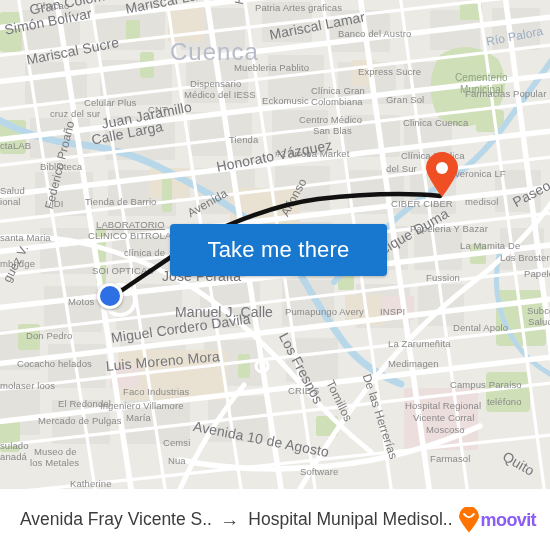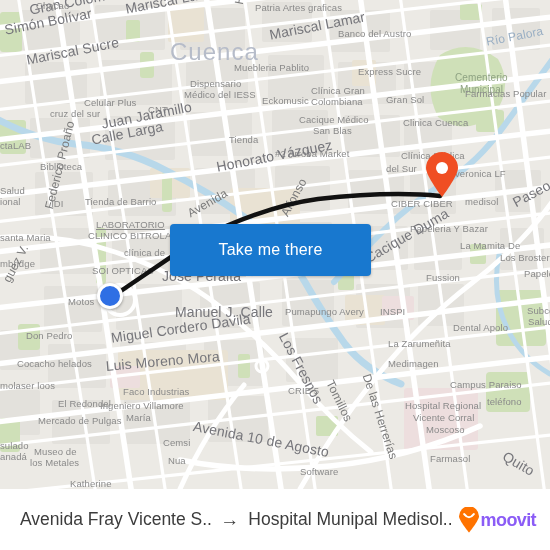--- a/index.html
+++ b/index.html
@@ -68,27 +68,27 @@
   #dest-marker {
     position: absolute;
     left: 425px; top: 152px;
     width: 34px; height: 46px;
   }
 
   
   #take-me-there {
     position: absolute;
     left: 170px; top: 224px;
-    width: 201px; height: 52px;
+    width: 217px; height: 52px;
     background: #1878cf;
     border: none;
     border-radius: 4px;
     color: #ffffff;
     font-family: "Liberation Sans", sans-serif;
-    font-size: 16px;
+    font-size: 22px;
     letter-spacing: .2px;
     cursor: pointer;
     box-shadow: 0 1px 3px rgba(0,0,0,.25);
   }
 
   
   #attribution {
     position: absolute;
     left: 0;
     top: 462px;
@@ -323,21 +323,21 @@
         <div class="maplabel lbl-poi" style="left: 184px; top: 89px;">Médico del IESS</div>
         <div class="maplabel lbl-poi" style="left: 311px; top: 85px;">Clínica Gran</div>
         <div class="maplabel lbl-poi" style="left: 311px; top: 96px;">Colombiana</div>
         <div class="maplabel lbl-poi" style="left: 262px; top: 95px;">Eckomusic</div>
         <div class="maplabel lbl-poi" style="left: 386px; top: 94px;">Gran Sol</div>
         <div class="maplabel lbl-poi" style="left: 465px; top: 88px;">Farmacias Popular</div>
         <div class="maplabel lbl-poi" style="left: 84px; top: 97px;">Celular Plus</div>
         <div class="maplabel lbl-poi" style="left: 148px; top: 104px;">CNT</div>
         <div class="maplabel lbl-poi" style="left: 50px; top: 108px;">cruz del sur</div>
         <div class="maplabel lbl-poi" style="left: 403px; top: 117px;">Clinica Cuenca</div>
-        <div class="maplabel lbl-poi" style="left: 299px; top: 114px;">Cacique Médico</div>
+        <div class="maplabel lbl-poi" style="left: 299px; top: 114px;">Centro Médico</div>
         <div class="maplabel lbl-poi" style="left: 313px; top: 125px;">San Blas</div>
         <div class="maplabel lbl-street-big" style="left: 100px; top: 116px; transform: rotate(-11deg); transform-origin: left top;">Juan Jaramillo</div>
         <div class="maplabel lbl-poi" style="left: 229px; top: 134px;">Tienda</div>
         <div class="maplabel lbl-street-big" style="left: 90px; top: 132px; transform: rotate(-11deg); transform-origin: left top;">Calle Larga</div>
         <div class="maplabel lbl-poi" style="left: 275px; top: 148px;">#2 Arroba Market</div>
         <div class="maplabel lbl-poi" style="left: 401px; top: 150px;">Clínica Médica</div>
         <div class="maplabel lbl-poi" style="left: 386px; top: 163px;">del Sur</div>
         <div class="maplabel lbl-poi" style="left: 455px; top: 168px;">veronica LF</div>
         <div class="maplabel lbl-poi" style="left: 0px; top: 140px;">ctaLAB</div>
         <div class="maplabel lbl-poi" style="left: 40px; top: 161px;">Biblioteca</div>

